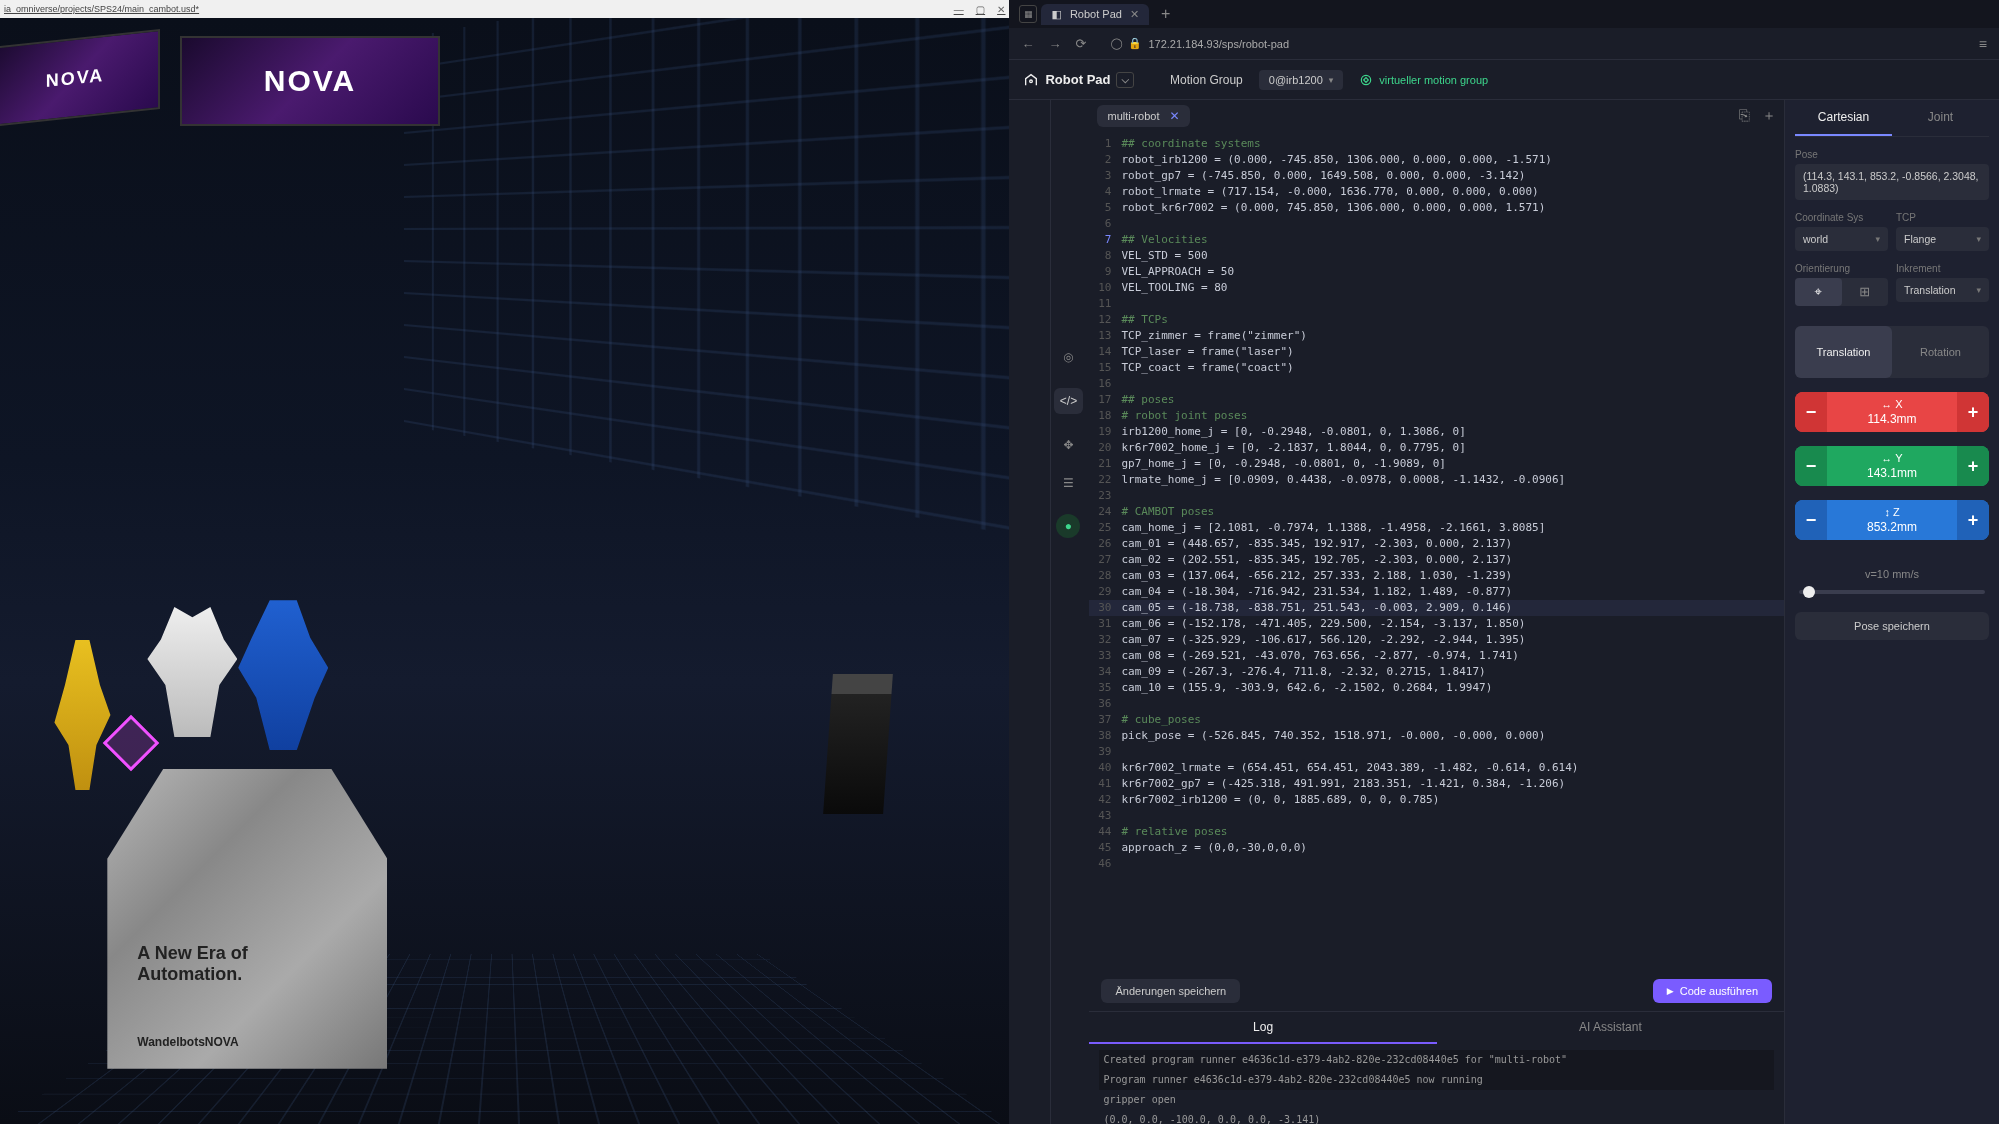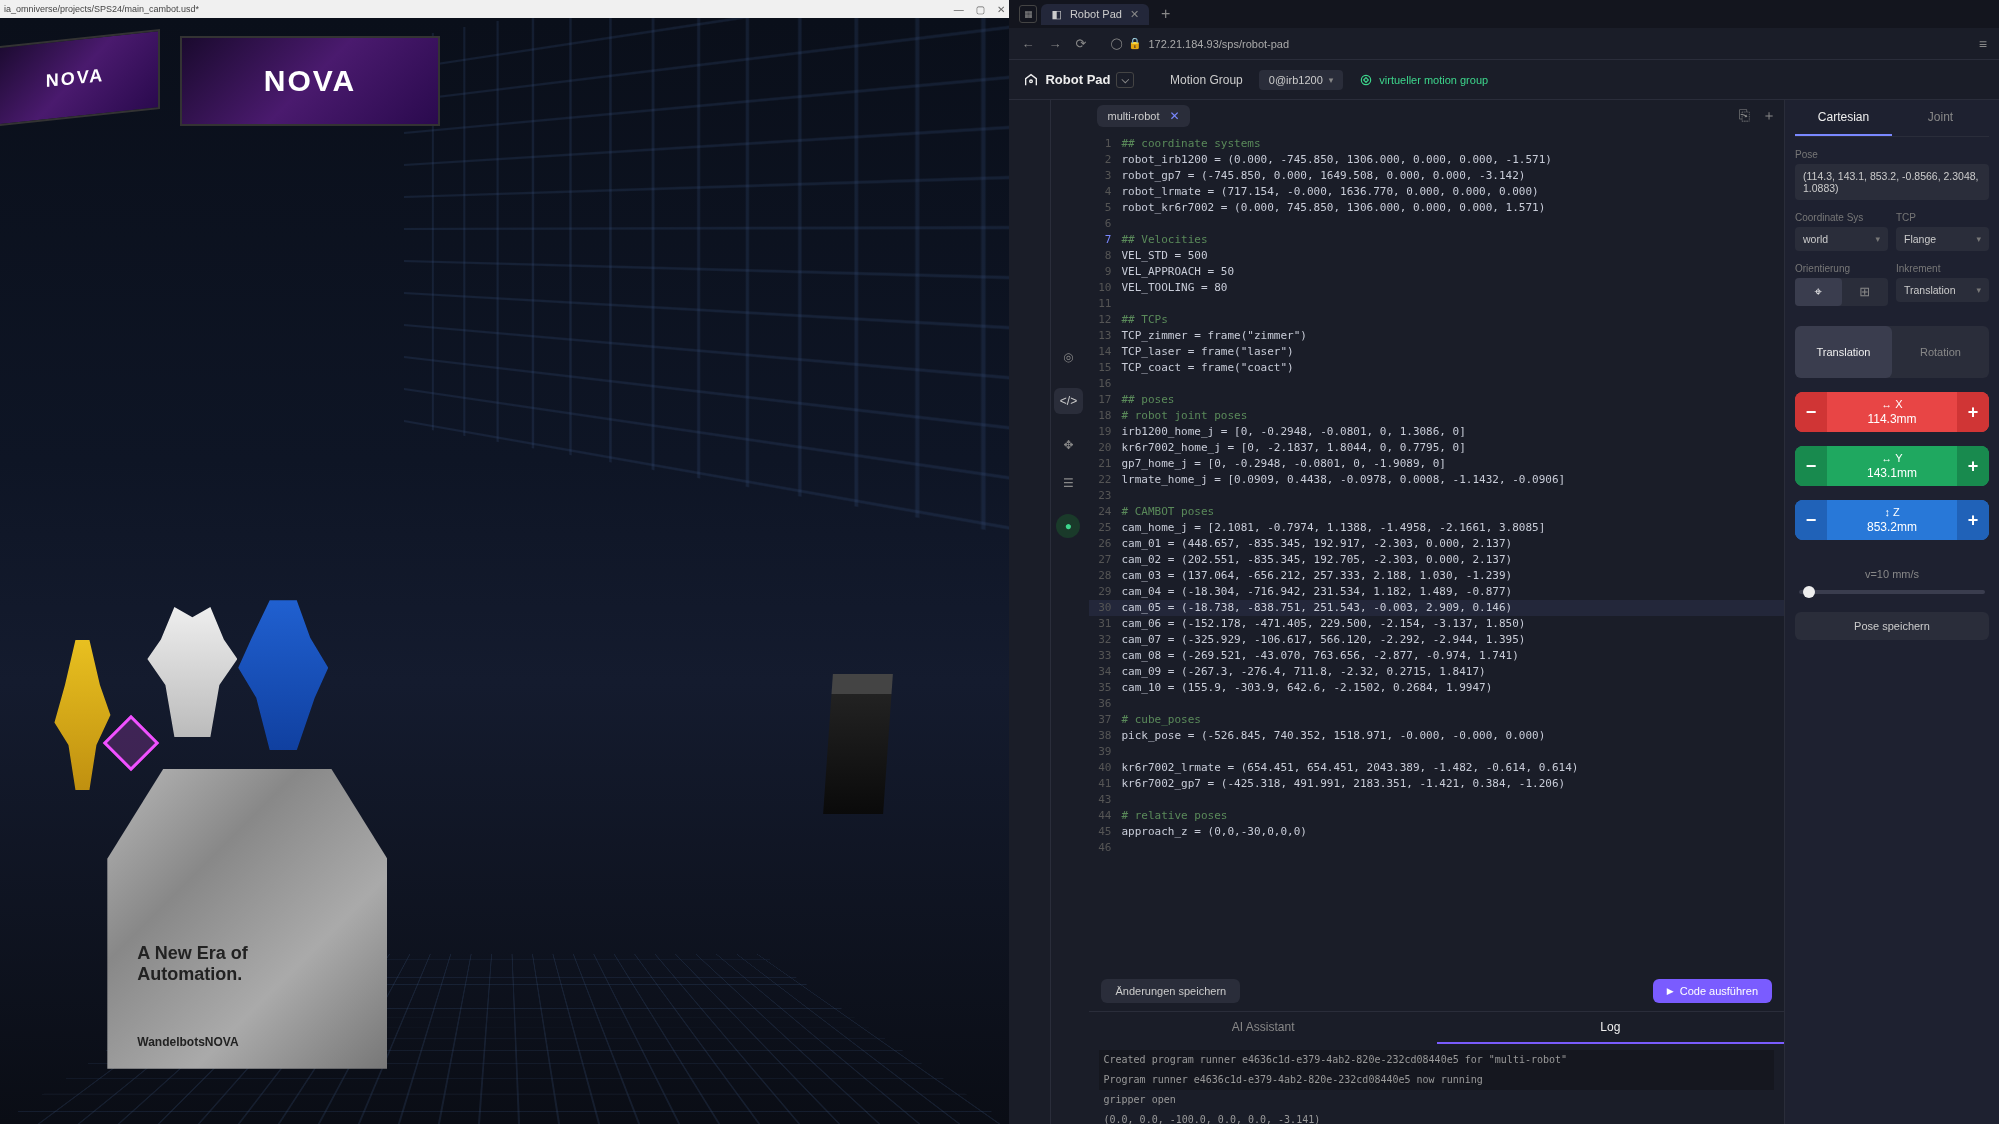--- a/index.html
+++ b/index.html
@@ -1,19 +1,19 @@
 <!DOCTYPE html>
 <html><head>
 <meta charset="utf-8">
 <style>
 * { margin: 0; padding: 0; box-sizing: border-box; }
 body { font-family: -apple-system, BlinkMacSystemFont, "Segoe UI", sans-serif; background: #0a0a0a; color: #e0e0e0; overflow: hidden; }
 .split { display: flex; width: 100vw; height: 100vh; }
 .left-pane { width: 50.5%; position: relative; background: #000; }
-.left-titlebar { height: 18px; background: #f0f0f0; display: flex; align-items: center; padding: 0 4px; font-size: 9px; color: #444; justify-content: space-between; }
+.left-titlebar { height: 18px; background: #f0f0f0; display: flex; align-items: center; padding: 0 4px; font-size: 9px; color: #444; justify-content: space-between; text-decoration: underline; }
 .left-titlebar .wincontrols { display: flex; gap: 12px; font-size: 10px; color: #666; font-family: "Segoe UI", sans-serif; }
 .left-titlebar .wincontrols span { cursor: pointer; }
 .viewport { position: relative; width: 100%; height: calc(100% - 18px); overflow: hidden; background: linear-gradient(180deg, #0a0f1a 0%, #0e1525 40%, #141b2e 60%, #0a0d15 100%); }
 .grid-floor { position: absolute; bottom: 0; left: 0; right: 0; height: 60%; background:
   repeating-linear-gradient(to right, transparent 0, transparent 38px, rgba(80,120,180,0.25) 38px, rgba(80,120,180,0.25) 40px),
   repeating-linear-gradient(to bottom, transparent 0, transparent 38px, rgba(80,120,180,0.25) 38px, rgba(80,120,180,0.25) 40px);
   transform: perspective(600px) rotateX(60deg); transform-origin: bottom; opacity: 0.6;}
 .wall { position: absolute; top: 20px; right: 0; width: 60%; height: 35%; background:
   repeating-linear-gradient(to right, transparent 0, transparent 30px, rgba(60,90,140,0.2) 30px, rgba(60,90,140,0.2) 32px),
   repeating-linear-gradient(to bottom, transparent 0, transparent 30px, rgba(60,90,140,0.2) 30px, rgba(60,90,140,0.2) 32px);
@@ -390,20 +390,24 @@
                 </div>
                 <div class="code-line">
                   <div class="gutter">40</div>
                   <div class="code-text"><span>kr6r7002_lrmate = (654.451, 654.451, 2043.389, -1.482, -0.614, 0.614)</span></div>
                 </div>
                 <div class="code-line">
                   <div class="gutter">41</div>
                   <div class="code-text"><span>kr6r7002_gp7 = (-425.318, 491.991, 2183.351, -1.421, 0.384, -1.206)</span></div>
                 </div>
                 <div class="code-line">
+                  <div class="gutter">42</div>
+                  <div class="code-text"><span>kr6r7002_irb1200 = (0, 0, 1885.689, 0, 0, 0.785)</span></div>
+                </div>
+                <div class="code-line">
                   <div class="gutter">43</div>
                   <div class="code-text"><span></span></div>
                 </div>
                 <div class="code-line">
                   <div class="gutter">44</div>
                   <div class="code-text"><span class="comment"># relative poses</span></div>
                 </div>
                 <div class="code-line">
                   <div class="gutter">45</div>
                   <div class="code-text"><span>approach_z = (0,0,-30,0,0,0)</span></div>
@@ -415,22 +419,22 @@
               </div>
             <div class="editor-footer">
               <div class="btn ghost">
                   <span>Änderungen speichern</span>
                 </div>
               <div class="btn primary">
                   <span>Code ausführen</span>
                 </div>
             </div>
             <div class="log-tabs">
+              <div class="log-tab active">Log</div>
               <div class="log-tab">AI Assistant</div>
-              <div class="log-tab active">Log</div>
             </div>
             <div class="log-content" id="log-content">
                 <div class="row dark">Created program runner e4636c1d-e379-4ab2-820e-232cd08440e5 for "multi-robot"</div>
                 <div class="row dark">Program runner e4636c1d-e379-4ab2-820e-232cd08440e5 now running</div>
                 <div class="row">gripper open</div>
                 <div class="row">(0.0, 0.0, -100.0, 0.0, 0.0, -3.141)</div>
               </div>
           </div>
         </div>
       </div>

